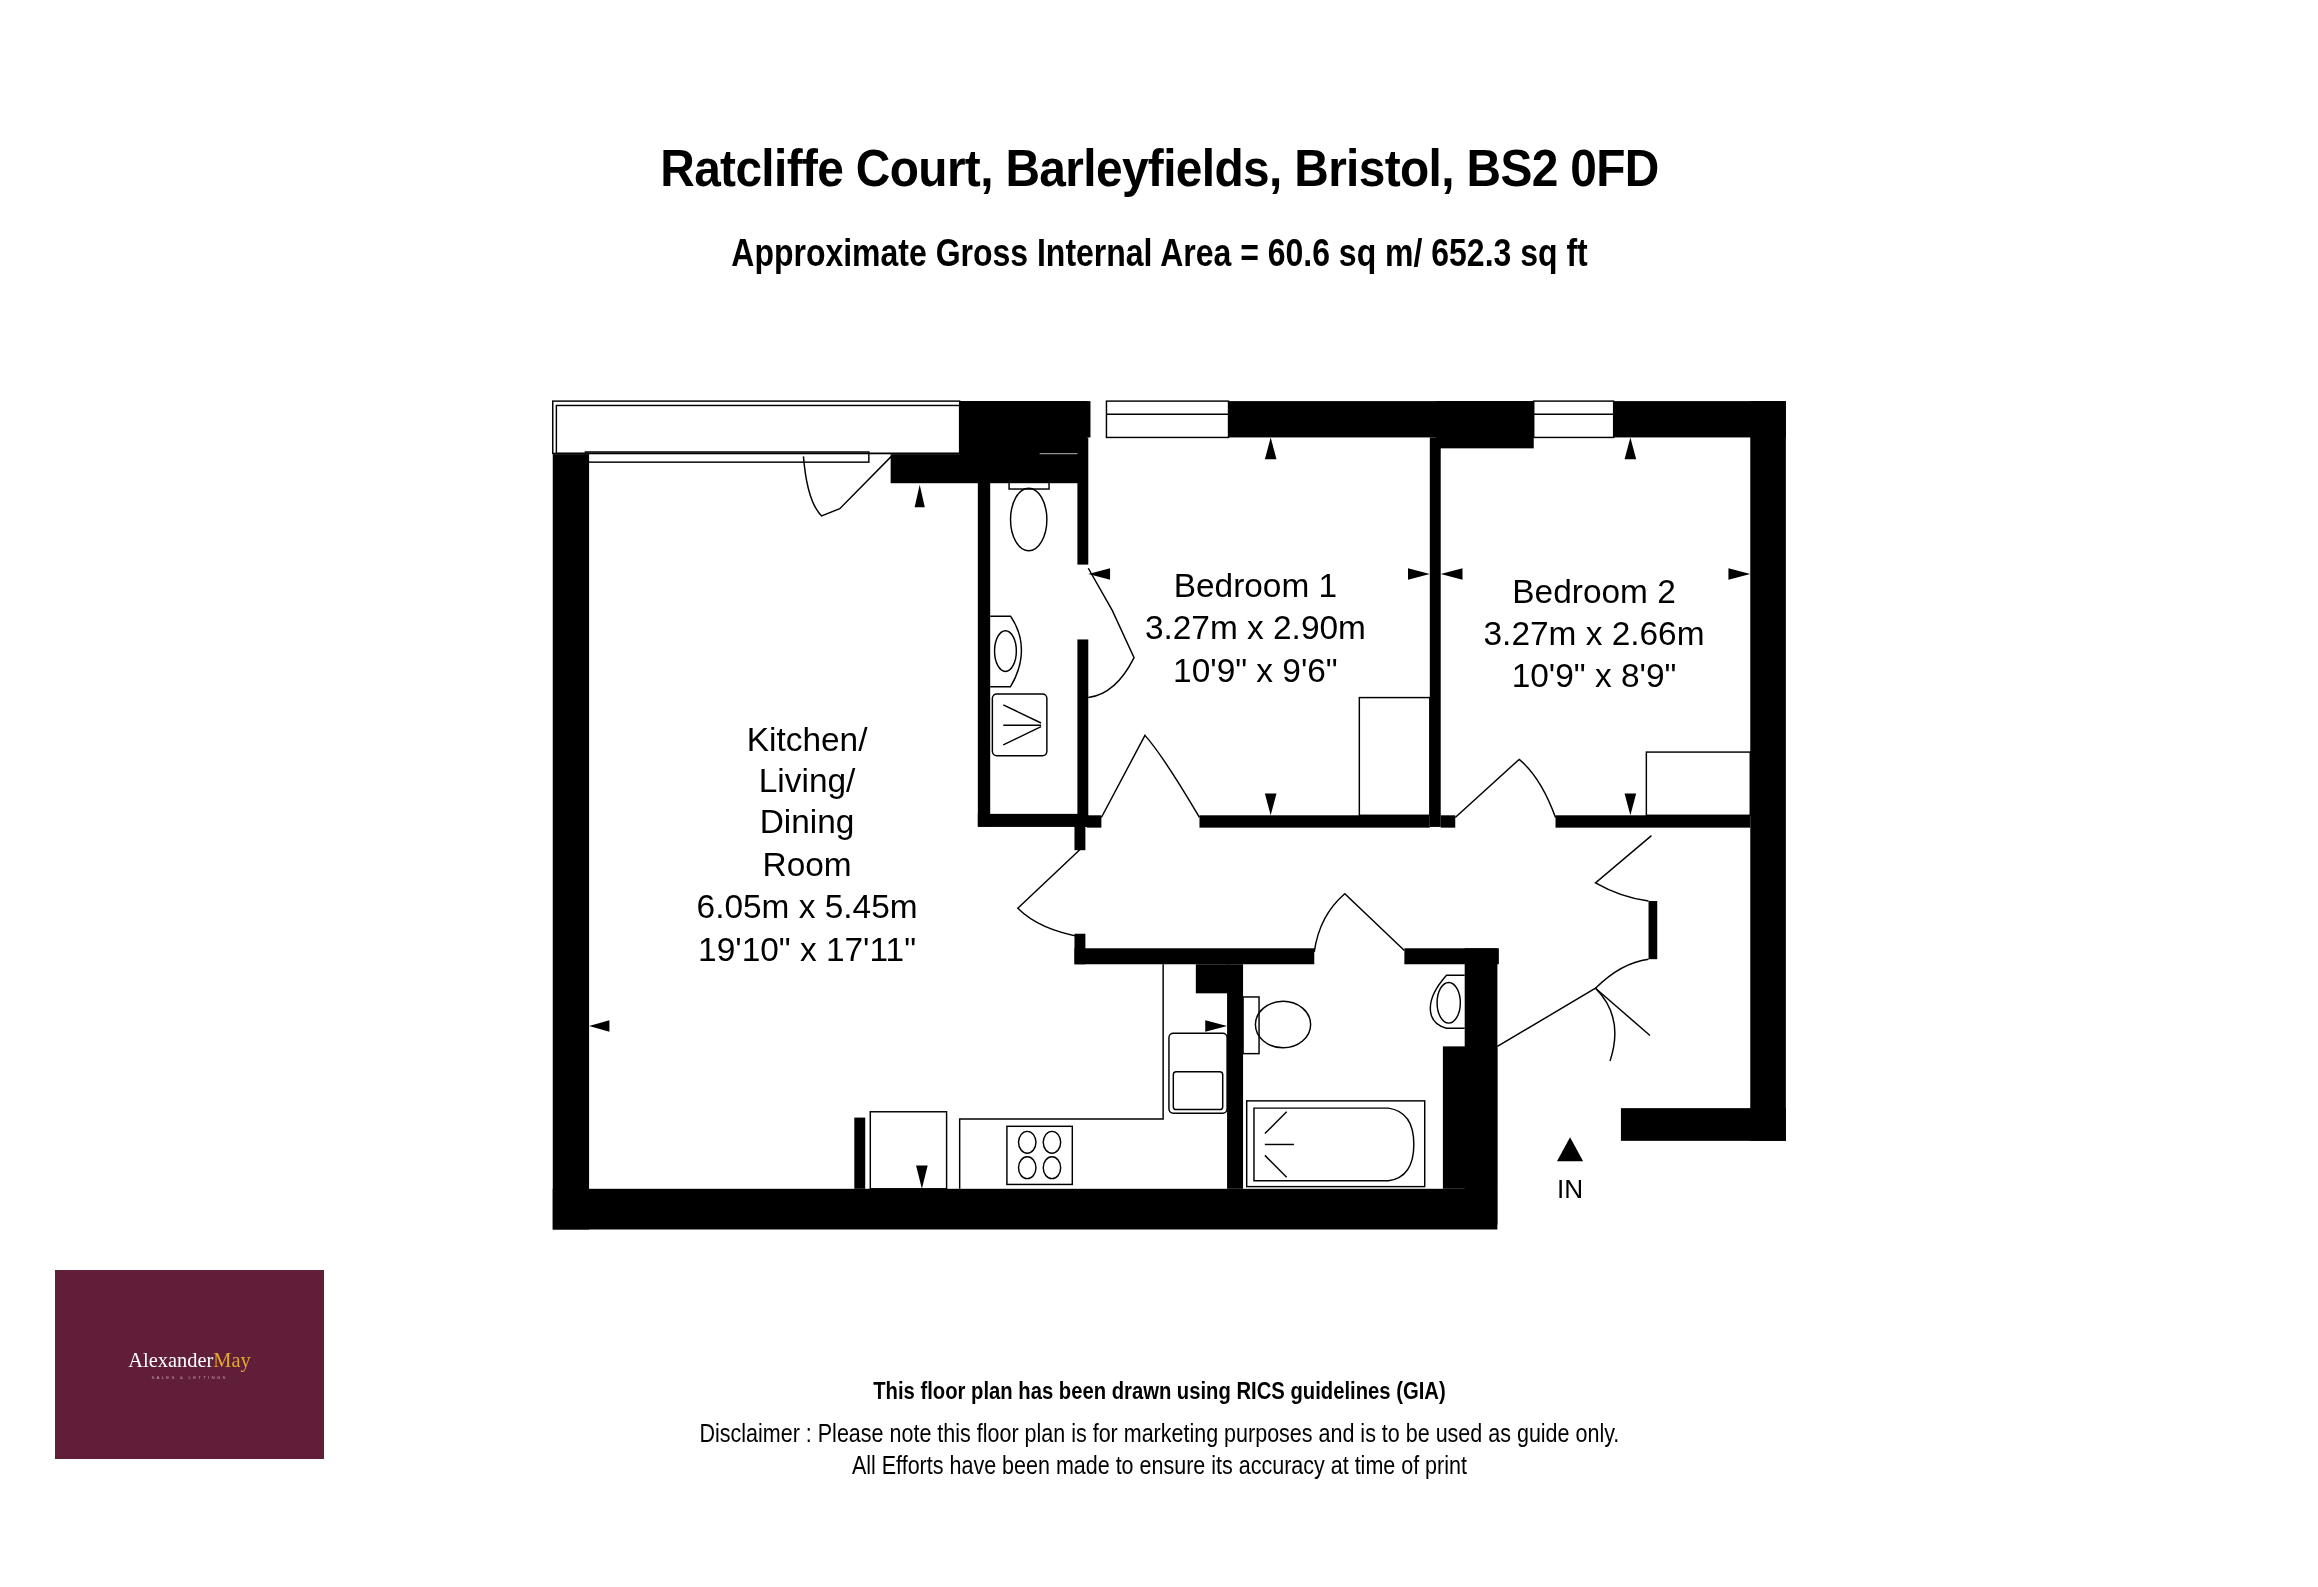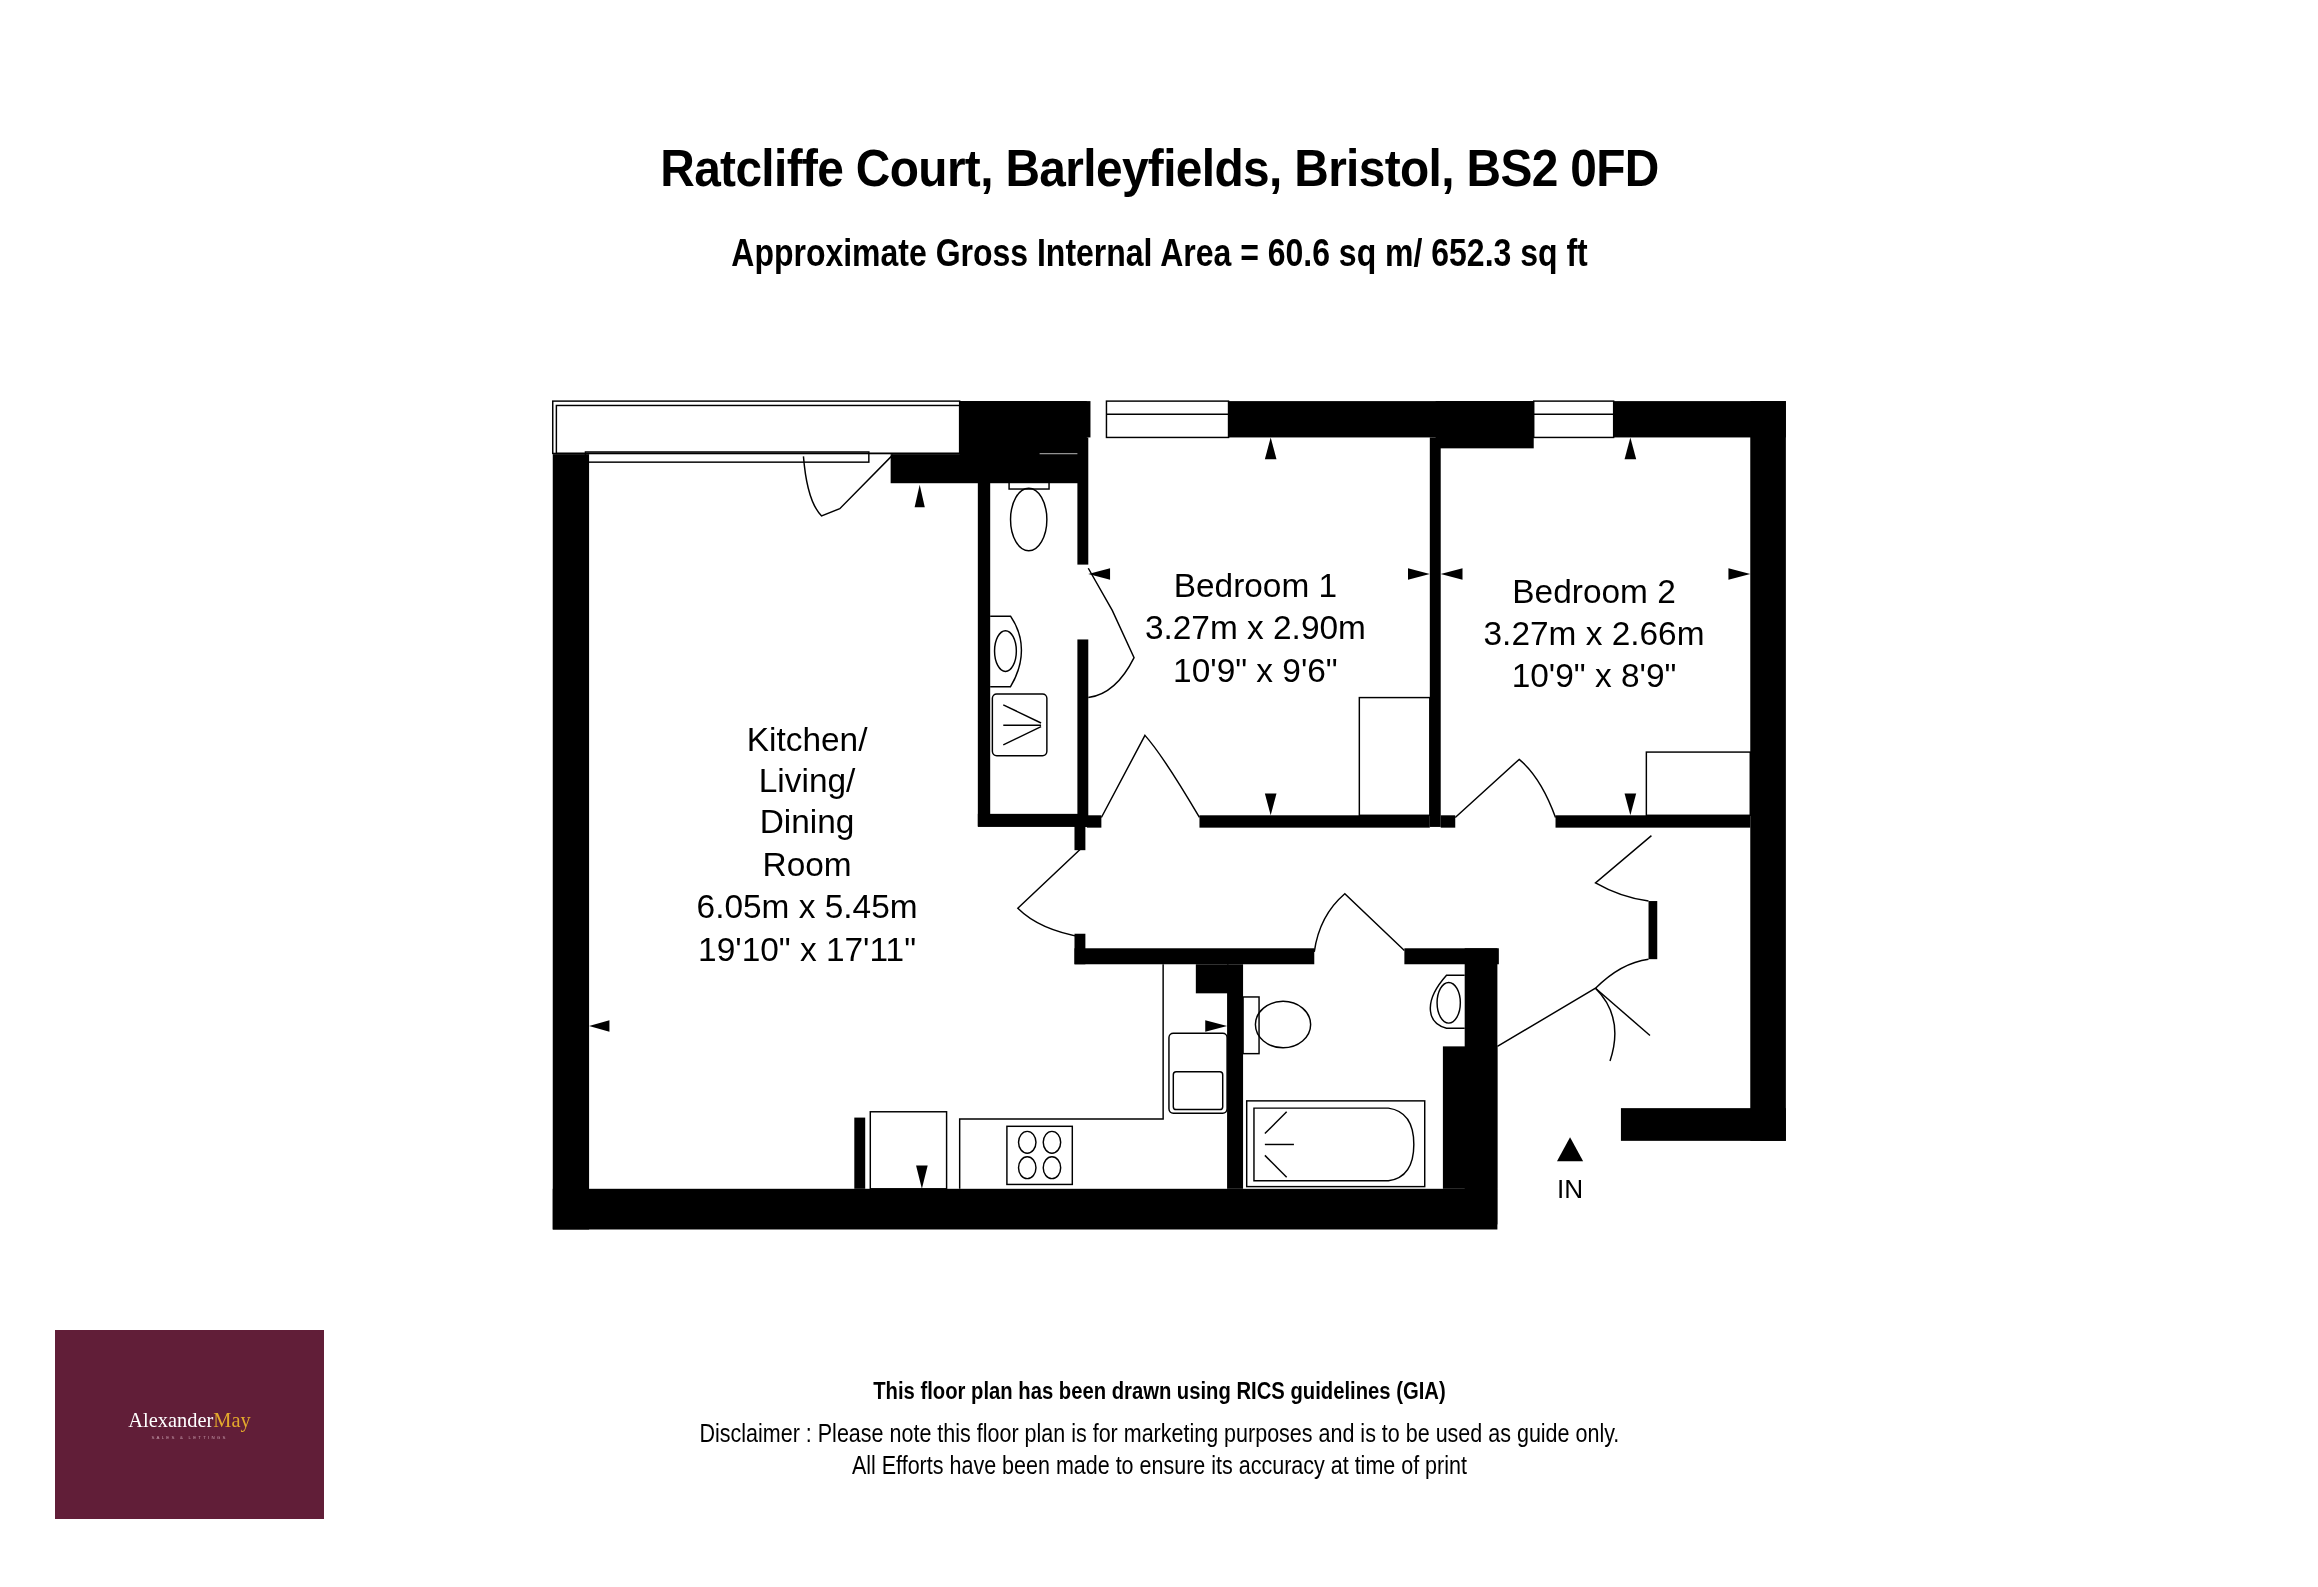--- a/index.html
+++ b/index.html
@@ -2,21 +2,21 @@
 <html style="font-size:11.6px"><head>
 <meta charset="utf-8">
 <style>
   html, body { margin: 0; padding: 0; background: #ffffff; }
   body { width: 2319px; height: 1587px; position: relative; overflow: hidden; font-family: "Liberation Sans", sans-serif; color: #000; }
   .title { position: absolute; left: 0; width: 2319px; top: 138px; text-align: center; font-weight: bold; font-size: 52px; letter-spacing: -0.7px; transform: scaleX(0.92); transform-origin: center; }
   .subtitle { position: absolute; left: 0; width: 2319px; top: 231px; text-align: center; font-weight: bold; font-size: 39px; transform: scaleX(0.82); transform-origin: center; }
   .plan { position: absolute; left: 0; top: 0; }
   .room-label { font-family: "Liberation Sans", sans-serif; font-size: 46px; fill: #000; }
   .in-label { font-family: "Liberation Sans", sans-serif; font-size: 36px; fill: #000; }
-  .logo { position: absolute; left: 55px; top: 1330px; width: 269px; height: 189px; background: #611e38; display: flex; flex-direction: column; align-items: center; justify-content: center; }
+  .logo { position: absolute; left: 55px; top: 1270px; width: 269px; height: 189px; background: #611e38; display: flex; flex-direction: column; align-items: center; justify-content: center; }
   .logo-name { font-family: "Liberation Serif", serif; font-size: 20.4px; color: #ffffff; letter-spacing: 0px; }
   .logo-name .may { color: #e3a92c; }
   .logo-tag { font-family: "Liberation Sans", sans-serif; font-size: 4.4px; letter-spacing: 2.2px; color: #c9a0b0; margin-top: 2.9px; }
   .footer-bold { position: absolute; left: 0; width: 2319px; top: 1378px; text-align: center; font-weight: bold; font-size: 23px; transform: scaleX(0.88); transform-origin: 1159px 0; }
   .footer-line { position: absolute; left: 0; width: 2319px; text-align: center; font-size: 25px; transform: scaleX(0.86); transform-origin: 1159px 0; }
 </style>
 </head>
 <body>
 
 <div class="title">Ratcliffe Court, Barleyfields, Bristol, BS2 0FD</div>

